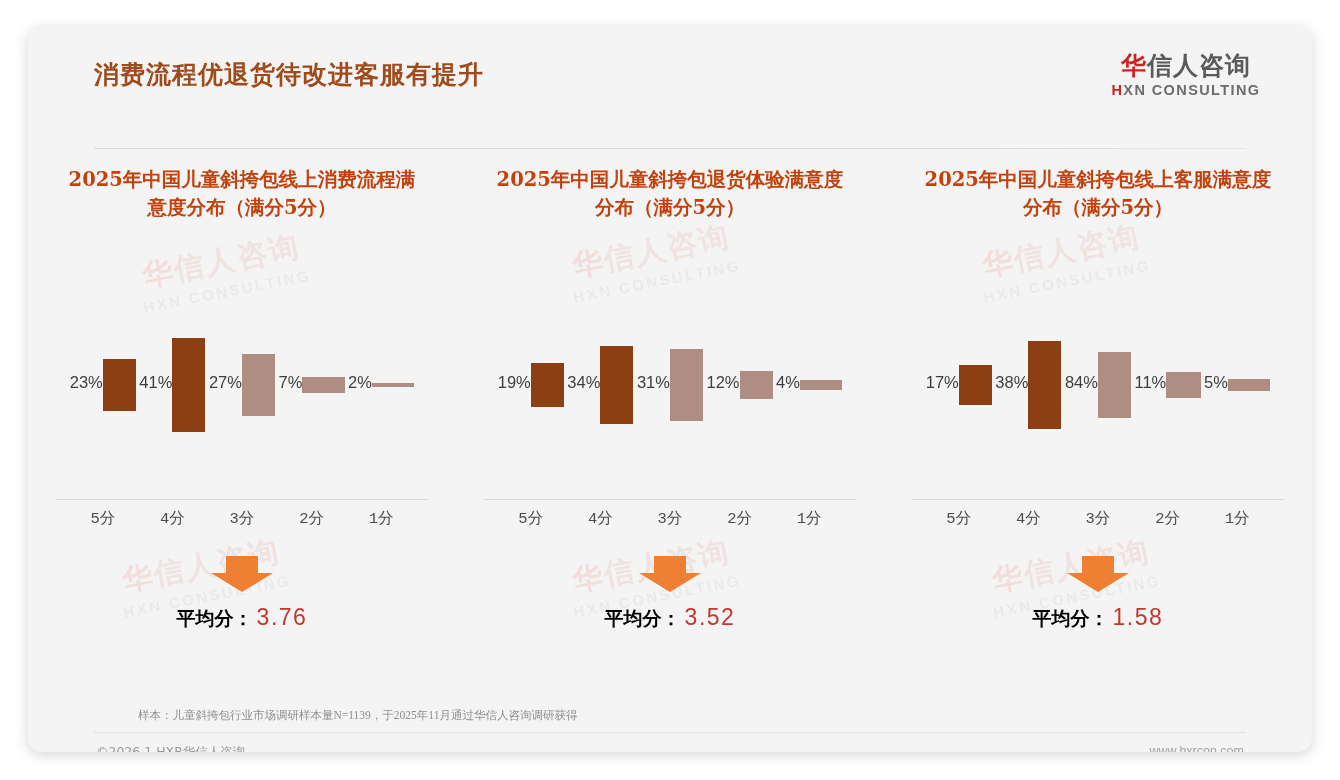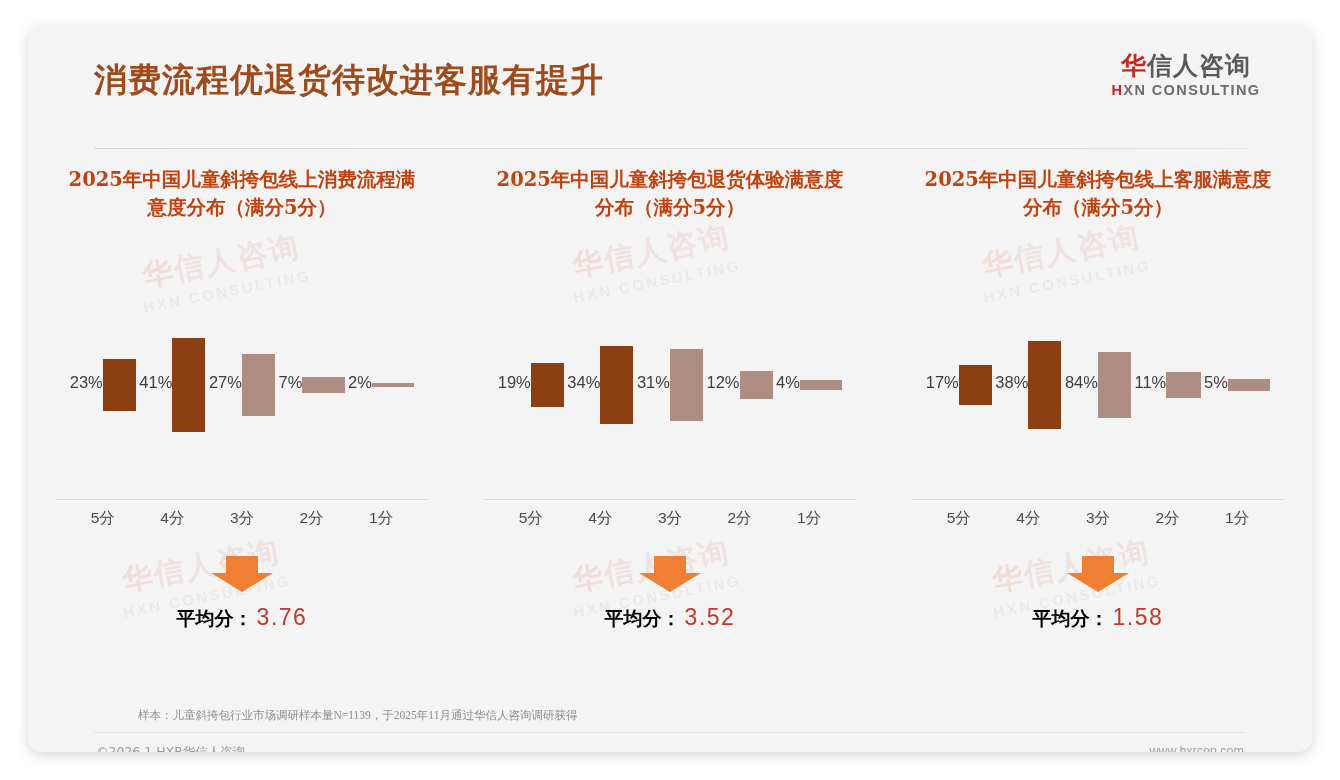--- a/index.html
+++ b/index.html
@@ -29,21 +29,21 @@
     position: absolute;
     left: 0; top: 0;
     width: 100%;
     height: 92px;
   }
   .header-title {
     position: absolute;
     left: 66px;
     top: 32px;
     font-family: Liberation Serif, serif;
-    font-size: 33px;
+    font-size: 25px;
     font-weight: bold;
     color: #9e4a1b;
     letter-spacing: 1px;
     white-space: nowrap;
   }
   .logo {
     position: absolute;
     right: 40px;
     top: 27px;
     width: 172px;
@@ -182,21 +182,21 @@
     right: 26px;
     bottom: 0;
     height: 28px;
     display: flex;
     justify-content: space-around;
     align-items: center;
   }
   .axis-label {
     width: 19%;
     text-align: center;
-    font-family: Liberation Sans, sans-serif;
+    font-family: Liberation Mono, monospace;
     font-size: 15.5px;
     color: #4a4a4a;
   }
 
   
   .arrow-wrap {
     height: 44px;
     display: flex;
     justify-content: center;
     align-items: center;

